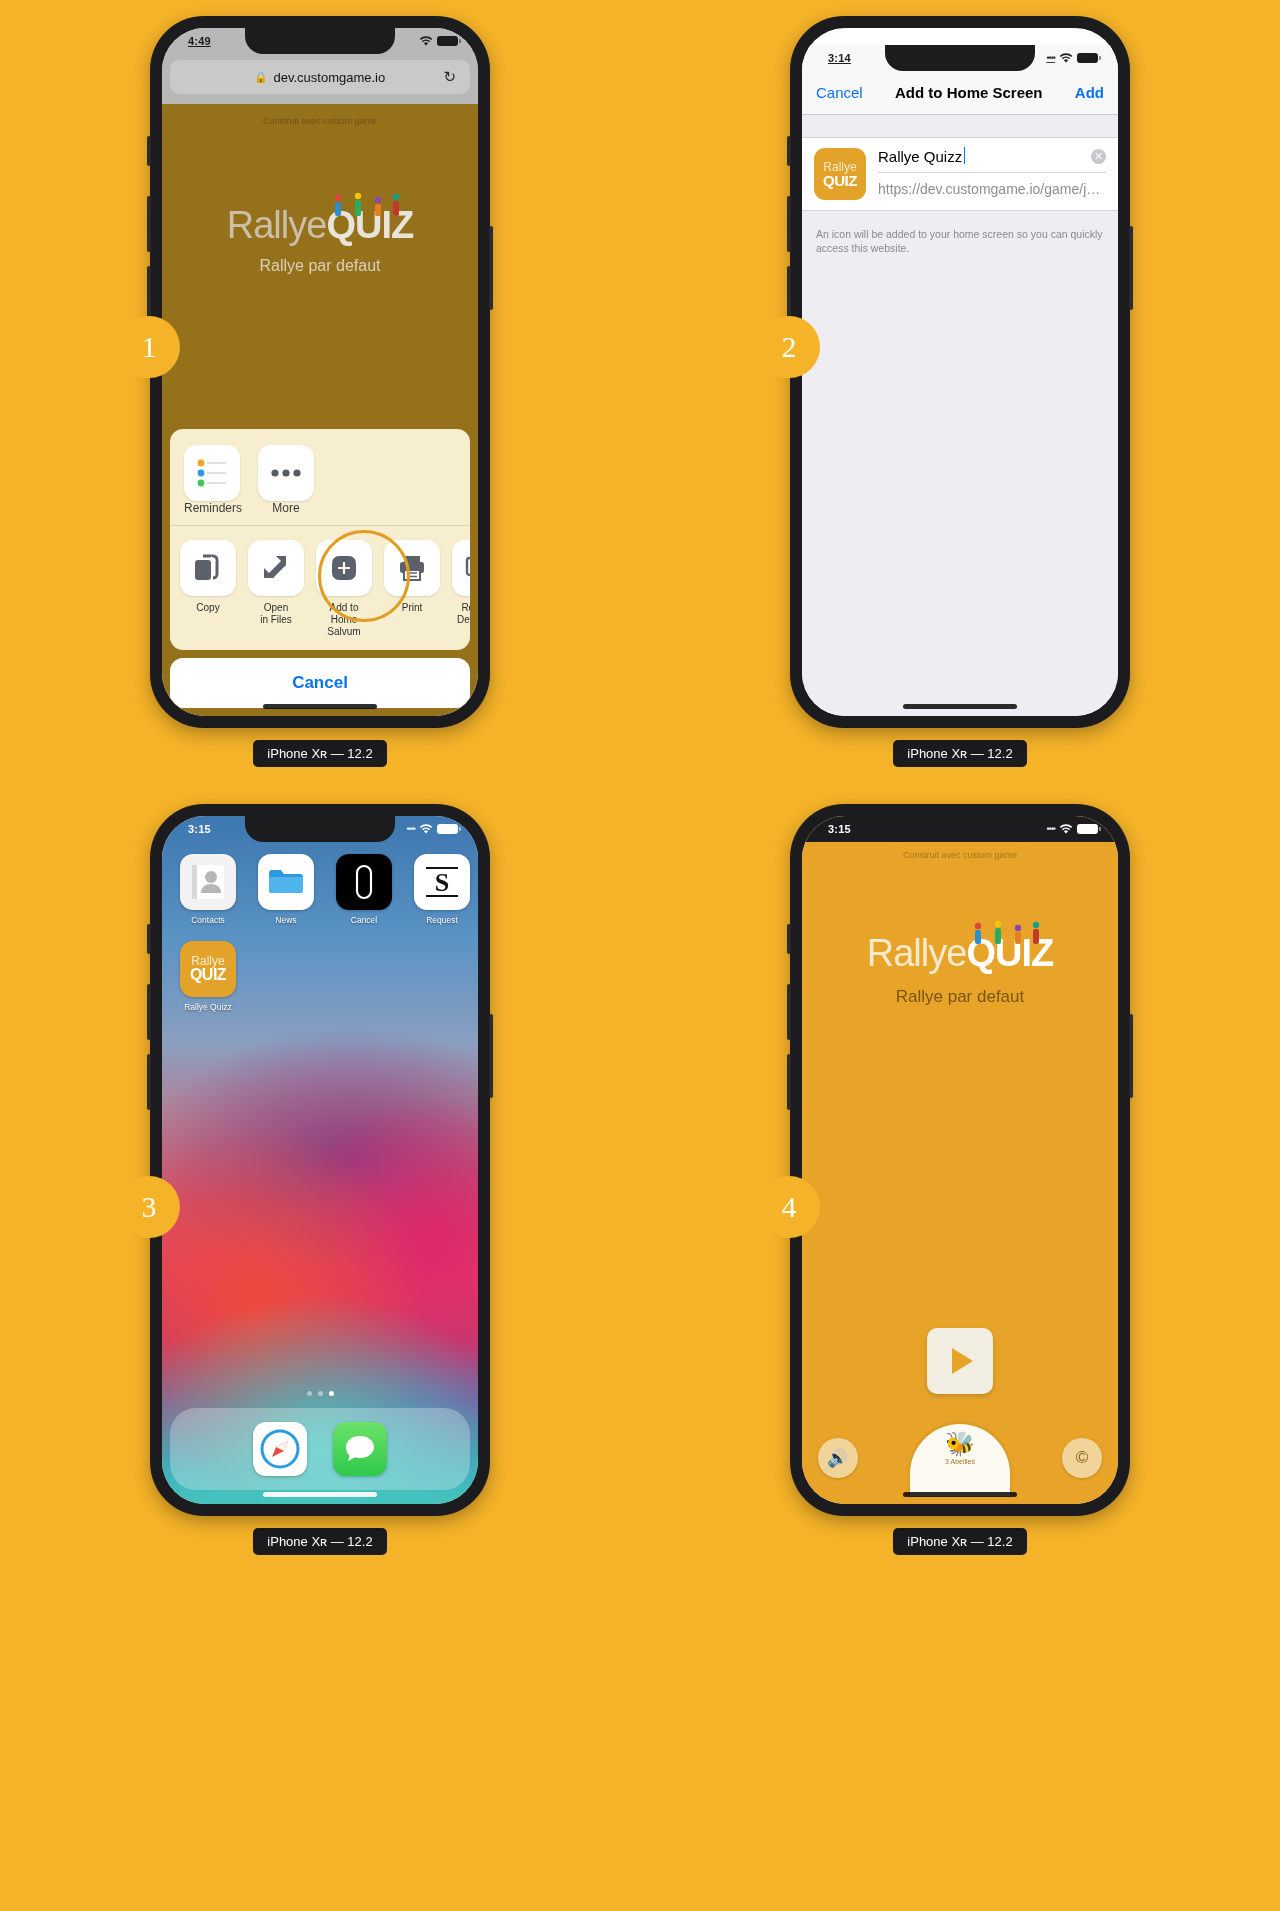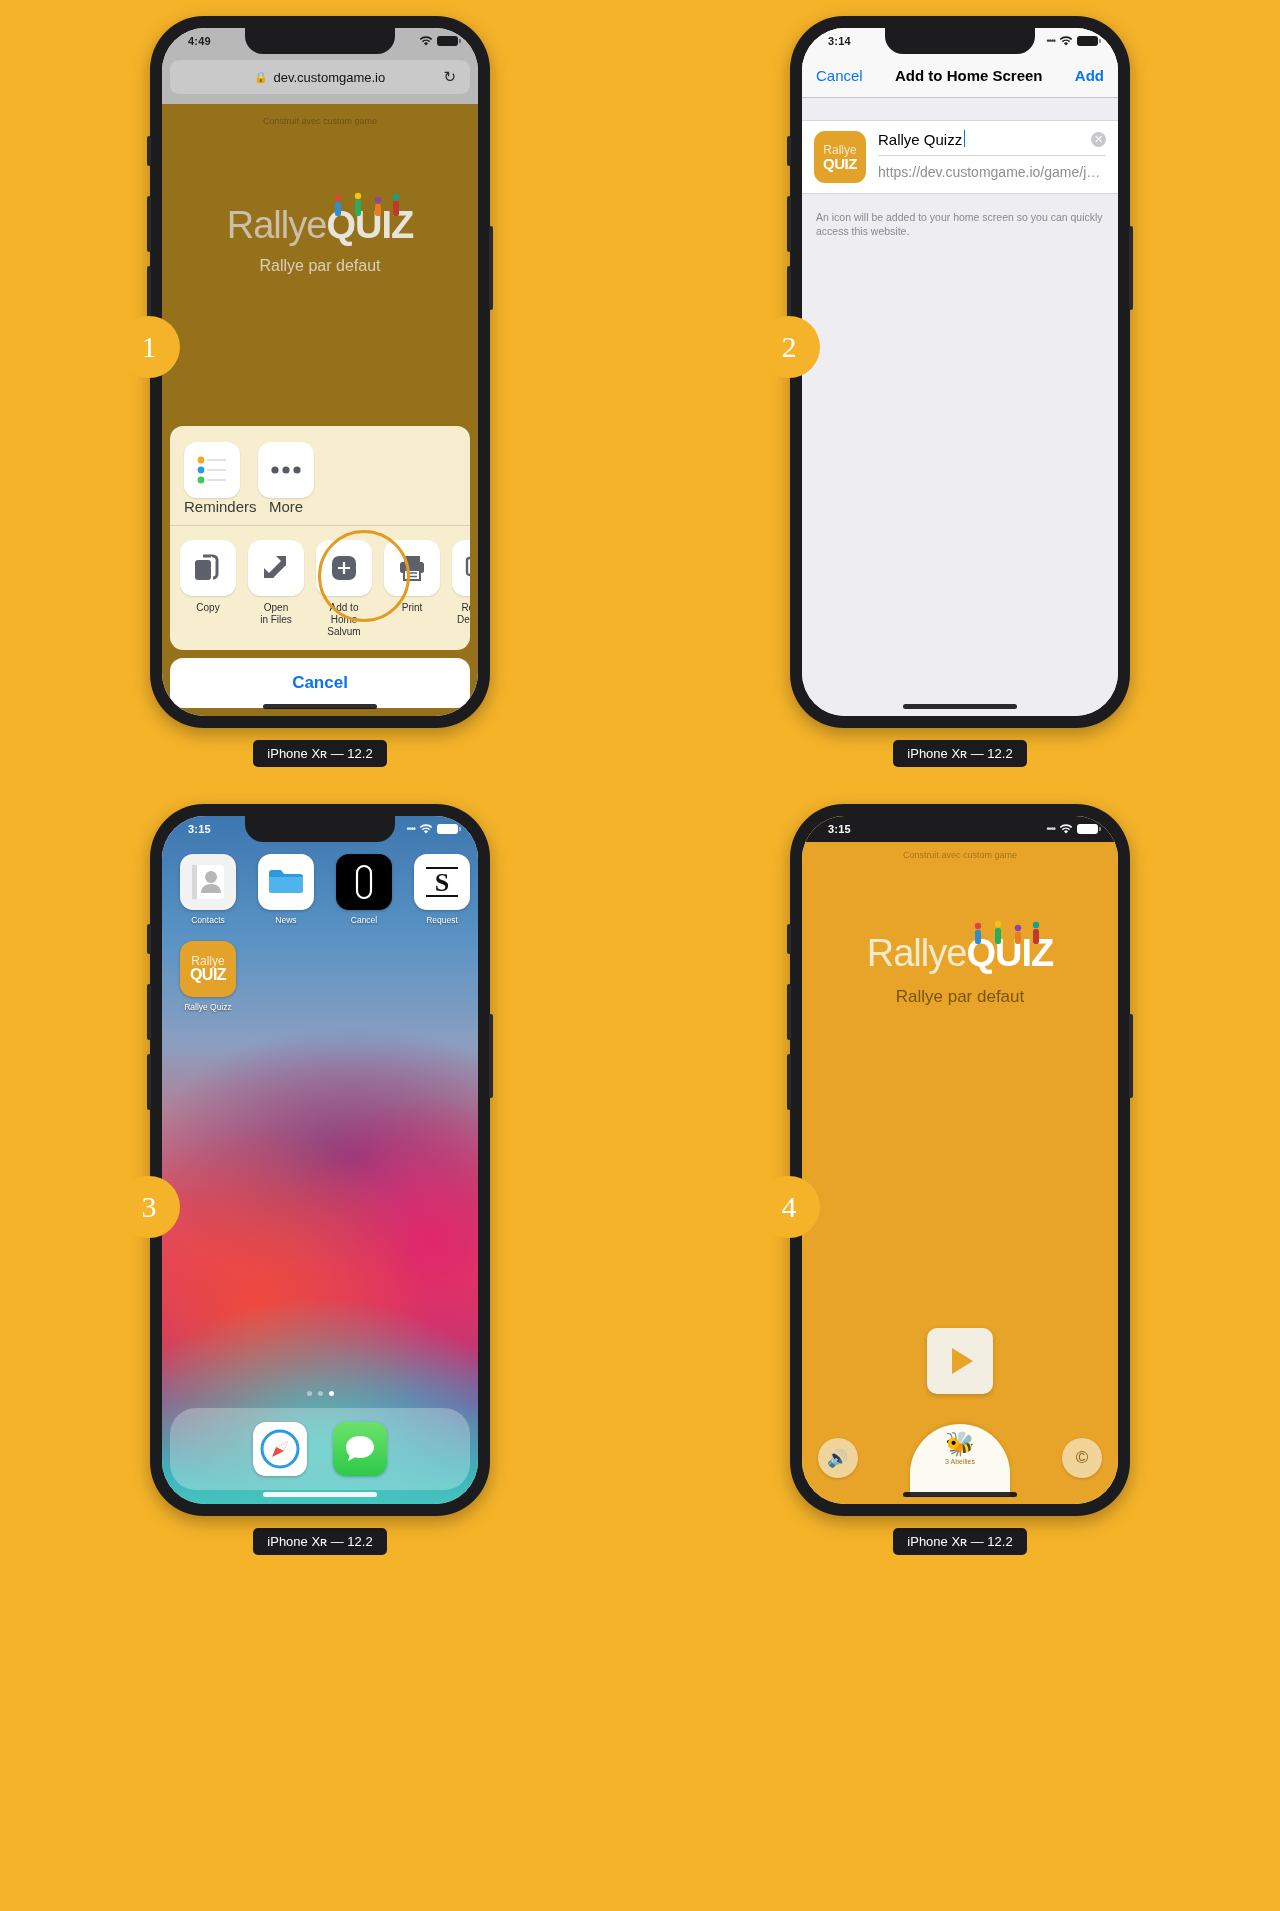--- a/index.html
+++ b/index.html
@@ -74,21 +74,21 @@
   .sb-bat {
     width: 21px; height: 10px; border-radius: 3px;
     position: relative;
   }
   .sb-bat::after {
     content: ""; position: absolute; right: -3px; top: 3px;
     width: 2px; height: 4px; border-radius: 0 1px 1px 0;
   }
   .dark .sb-bat { background: #1c1c1e; }
   .dark .sb-bat::after { background: rgba(28,28,30,.5); }
-  .dark .statusbar { color: #1c1c1e; }
+  .dark .statusbar { color: #1c1c1e; text-decoration: underline; }
   .light .sb-bat { background: #fff; }
   .light .sb-bat::after { background: rgba(255,255,255,.5); }
   .light .statusbar { color: #fff; }
 
   
   .badge {
     position: absolute;
     width: 62px; height: 62px; border-radius: 50%;
     background: #f5b329;
     color: #fff; font-size: 30px;
@@ -147,21 +147,21 @@
   .sheet-apps {
     display: flex; gap: 18px; padding: 16px 14px 10px 14px;
     border-bottom: 1px solid rgba(0,0,0,.12);
   }
   .app-tile { width: 56px; text-align: center; }
   .app-ico {
     width: 56px; height: 56px; border-radius: 13px; background: #fff;
     display: flex; align-items: center; justify-content: center;
     box-shadow: 0 1px 2px rgba(0,0,0,.12);
   }
-  .app-lbl { font-size: 15px; color: #3a3a3a; margin-top: 0; }
+  .app-lbl { font-size: 12px; color: #3a3a3a; margin-top: 0; }
 
   .sheet-actions {
     display: flex; gap: 12px; padding: 14px 10px 12px 10px;
     position: relative;
   }
   .act { width: 56px; text-align: center; flex: none; }
   .act-ico {
     width: 56px; height: 56px; border-radius: 13px; background: #fff;
     display: flex; align-items: center; justify-content: center;
     box-shadow: 0 1px 2px rgba(0,0,0,.12);
@@ -172,21 +172,21 @@
     border: 3px solid #e39c22; left: 148px; top: 4px;
     pointer-events: none; z-index: 5;
   }
   .sheet-cancel {
     margin-top: 8px; background: #fff; border-radius: 13px;
     text-align: center; padding: 15px 0;
     font-size: 17px; font-weight: bold; color: #0a74f0;
   }
 
   
-  .s2 { background: #ededf2; position: absolute; inset: 0; }
+  .s2 { background: #ededf2; position: absolute; inset: 0; margin-top: 17px; }
   .s2-nav {
     position: absolute; top: 26px; left: 0; right: 0; height: 44px;
     background: #f8f8f8; border-bottom: .5px solid #c8c7cc;
     display: flex; align-items: center; justify-content: space-between;
     padding: 0 14px; font-size: 15px;
   }
   .s2-nav .lnk { color: #0a74f0; }
   .s2-nav .ttl { font-size: 15px; font-weight: bold; color: #000; }
   .s2-nav .lnk.bold { font-weight: bold; }
   .s2-form {

